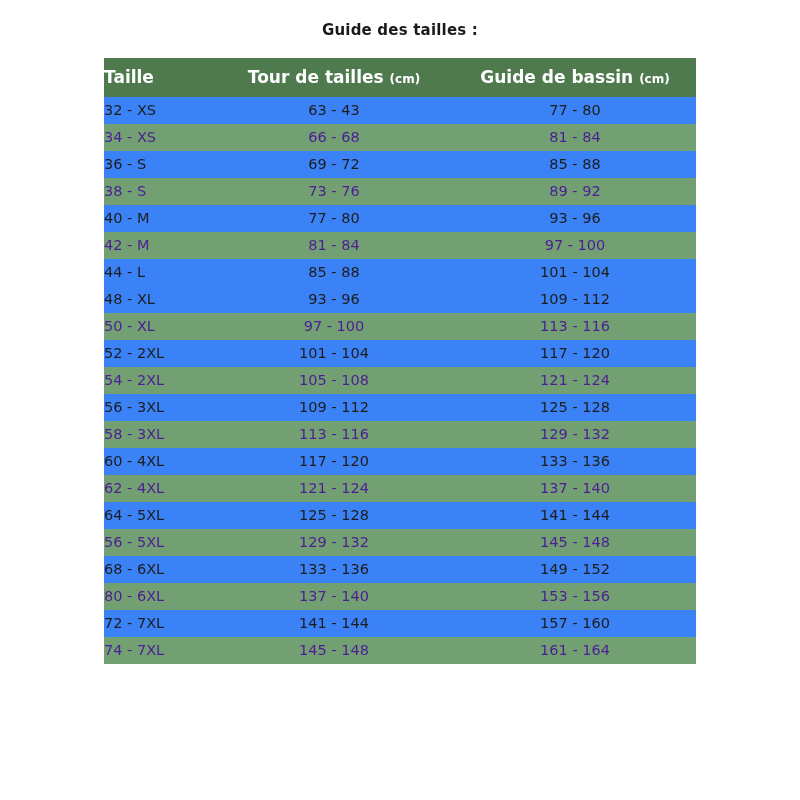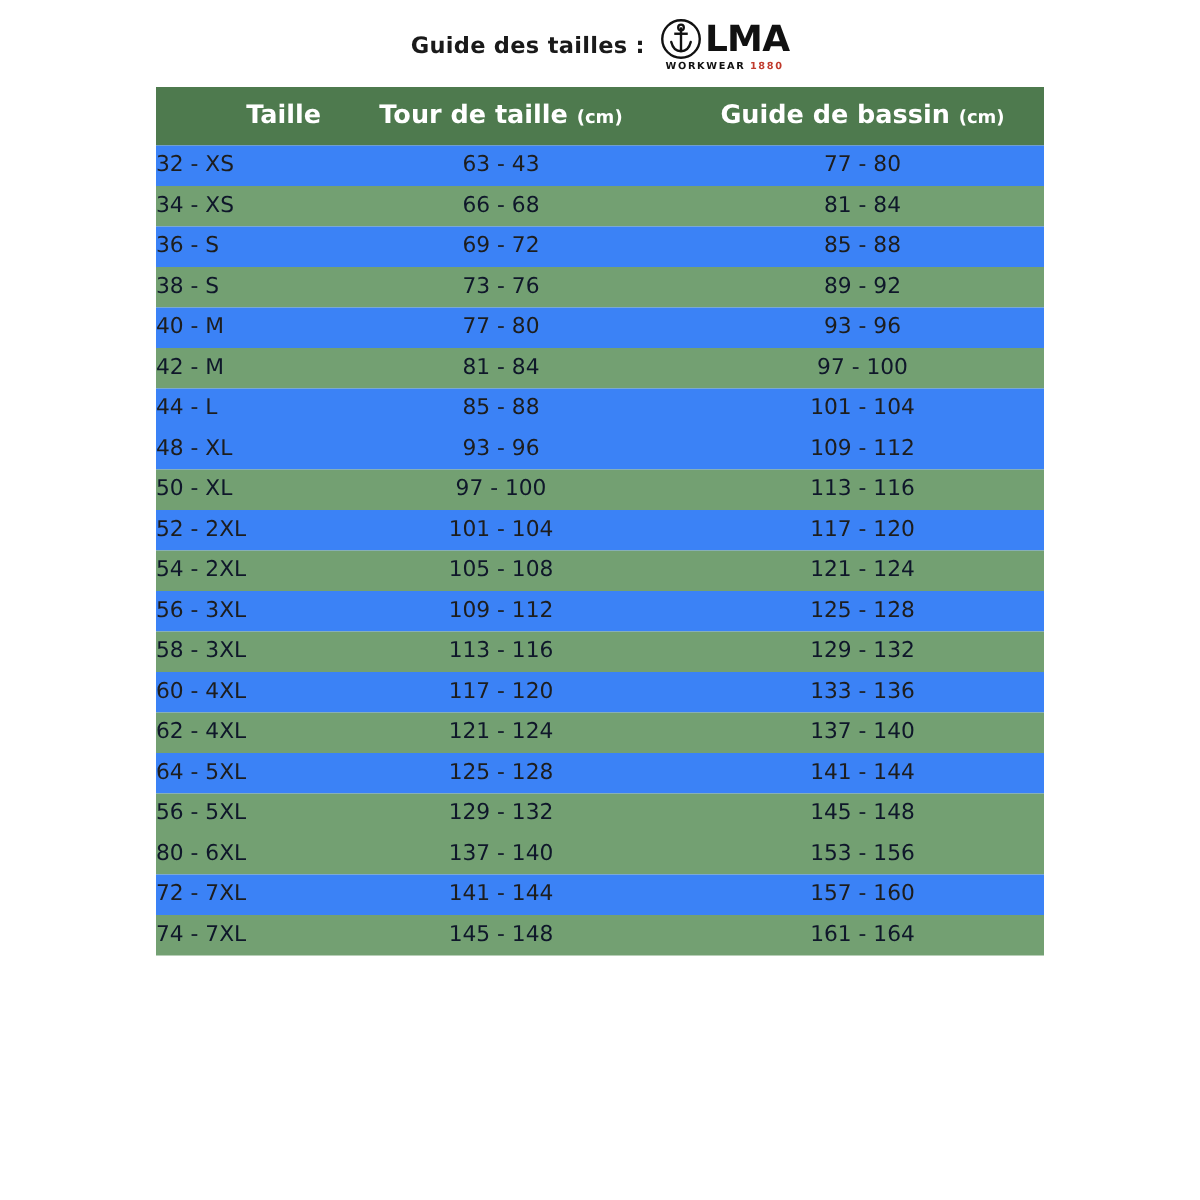--- a/index.html
+++ b/index.html
@@ -82,78 +82,60 @@
     color: #ffffff;
     font-size: 17px;
     font-weight: bold;
     padding: 9px 0 10px 0;
     font-family: "DejaVu Sans", sans-serif;
   }
   table.size-table th .unit {
     font-size: 12px;
     font-weight: bold;
   }
-  th.col-taille { width: 110px; text-align: right; padding-left: 26px; }
+  th.col-taille { width: 110px; text-align: left; padding-left: 26px; }
   th.col-taille-tour { width: 240px; text-align: center; }
   th.col-bassin { width: 242px; text-align: center; }
 
   table.size-table td {
     font-size: 14.5px;
     color: #1d1d1d;
     padding: 5px 0 6px 0;
     font-family: "DejaVu Sans", sans-serif;
     font-weight: normal;
   }
   td.c-taille { text-align: left; padding-left: 26px; }
   td.c-mid { text-align: center; }
   td.c-right { text-align: center; }
 
   tr.shaded td {
     background: #73a072;
-    color: #0f172a;
+    color: #4c1d95;
   }
   tr.plain td {
     background: #3b82f6;
   }
 </style>
 </head>
 <body>
 
 <div class="page">
 
   <div class="header">
     <div class="title">Guide des tailles :</div>
-    <div class="logo">
-      <div class="logo-top">
-        <span class="logo-mark">
-          <svg width="28" height="28" viewBox="0 0 28 28" aria-hidden="true">
-            <circle cx="14" cy="14" r="12.5" fill="none" stroke="#111111" stroke-width="1.6"></circle>
-            <path d="M14 6.2 L14 21.5" stroke="#111111" stroke-width="1.6" fill="none"></path>
-            <path d="M9.5 10.5 L18.5 10.5" stroke="#111111" stroke-width="1.6" fill="none"></path>
-            <path d="M7.5 16 C8.6 20.4 11.2 22.2 14 22.2 C16.8 22.2 19.4 20.4 20.5 16" stroke="#111111" stroke-width="1.6" fill="none" stroke-linecap="round"></path>
-            <circle cx="14" cy="6.3" r="1.9" fill="none" stroke="#111111" stroke-width="1.5"></circle>
-          </svg>
-        </span>
-        <span class="logo-word">LMA</span>
-      </div>
-      <div class="logo-sub">
-        <span>WORKWEAR</span>
-        <span class="year">1880</span>
-      </div>
-    </div>
   </div>
 
   <table class="size-table">
     <thead>
       <tr>
         <th class="col-taille">
           <span>Taille</span>
         </th>
         <th class="col-taille-tour">
-          <span>Tour de taille</span>
+          <span>Tour de tailles</span>
           <span class="unit">(cm)</span>
         </th>
         <th class="col-bassin">
           <span>Guide de bassin</span>
           <span class="unit">(cm)</span>
         </th>
       </tr>
     </thead>
     <tbody id="table-body">
         <tr class="plain">
@@ -234,20 +216,25 @@
         <tr class="plain">
           <td class="c-taille">64 - 5XL</td>
           <td class="c-mid">125 - 128</td>
           <td class="c-right">141 - 144</td>
         </tr>
         <tr class="shaded">
           <td class="c-taille">56 - 5XL</td>
           <td class="c-mid">129 - 132</td>
           <td class="c-right">145 - 148</td>
         </tr>
+        <tr class="plain">
+          <td class="c-taille">68 - 6XL</td>
+          <td class="c-mid">133 - 136</td>
+          <td class="c-right">149 - 152</td>
+        </tr>
         <tr class="shaded">
           <td class="c-taille">80 - 6XL</td>
           <td class="c-mid">137 - 140</td>
           <td class="c-right">153 - 156</td>
         </tr>
         <tr class="plain">
           <td class="c-taille">72 - 7XL</td>
           <td class="c-mid">141 - 144</td>
           <td class="c-right">157 - 160</td>
         </tr>

